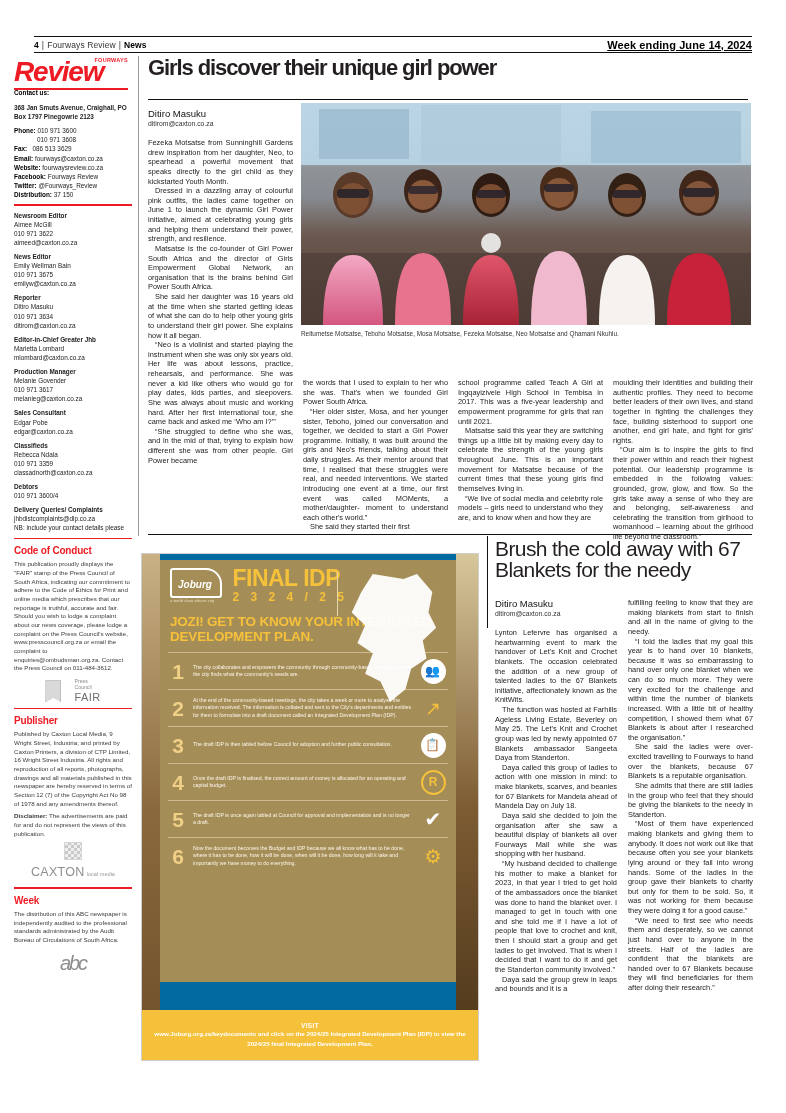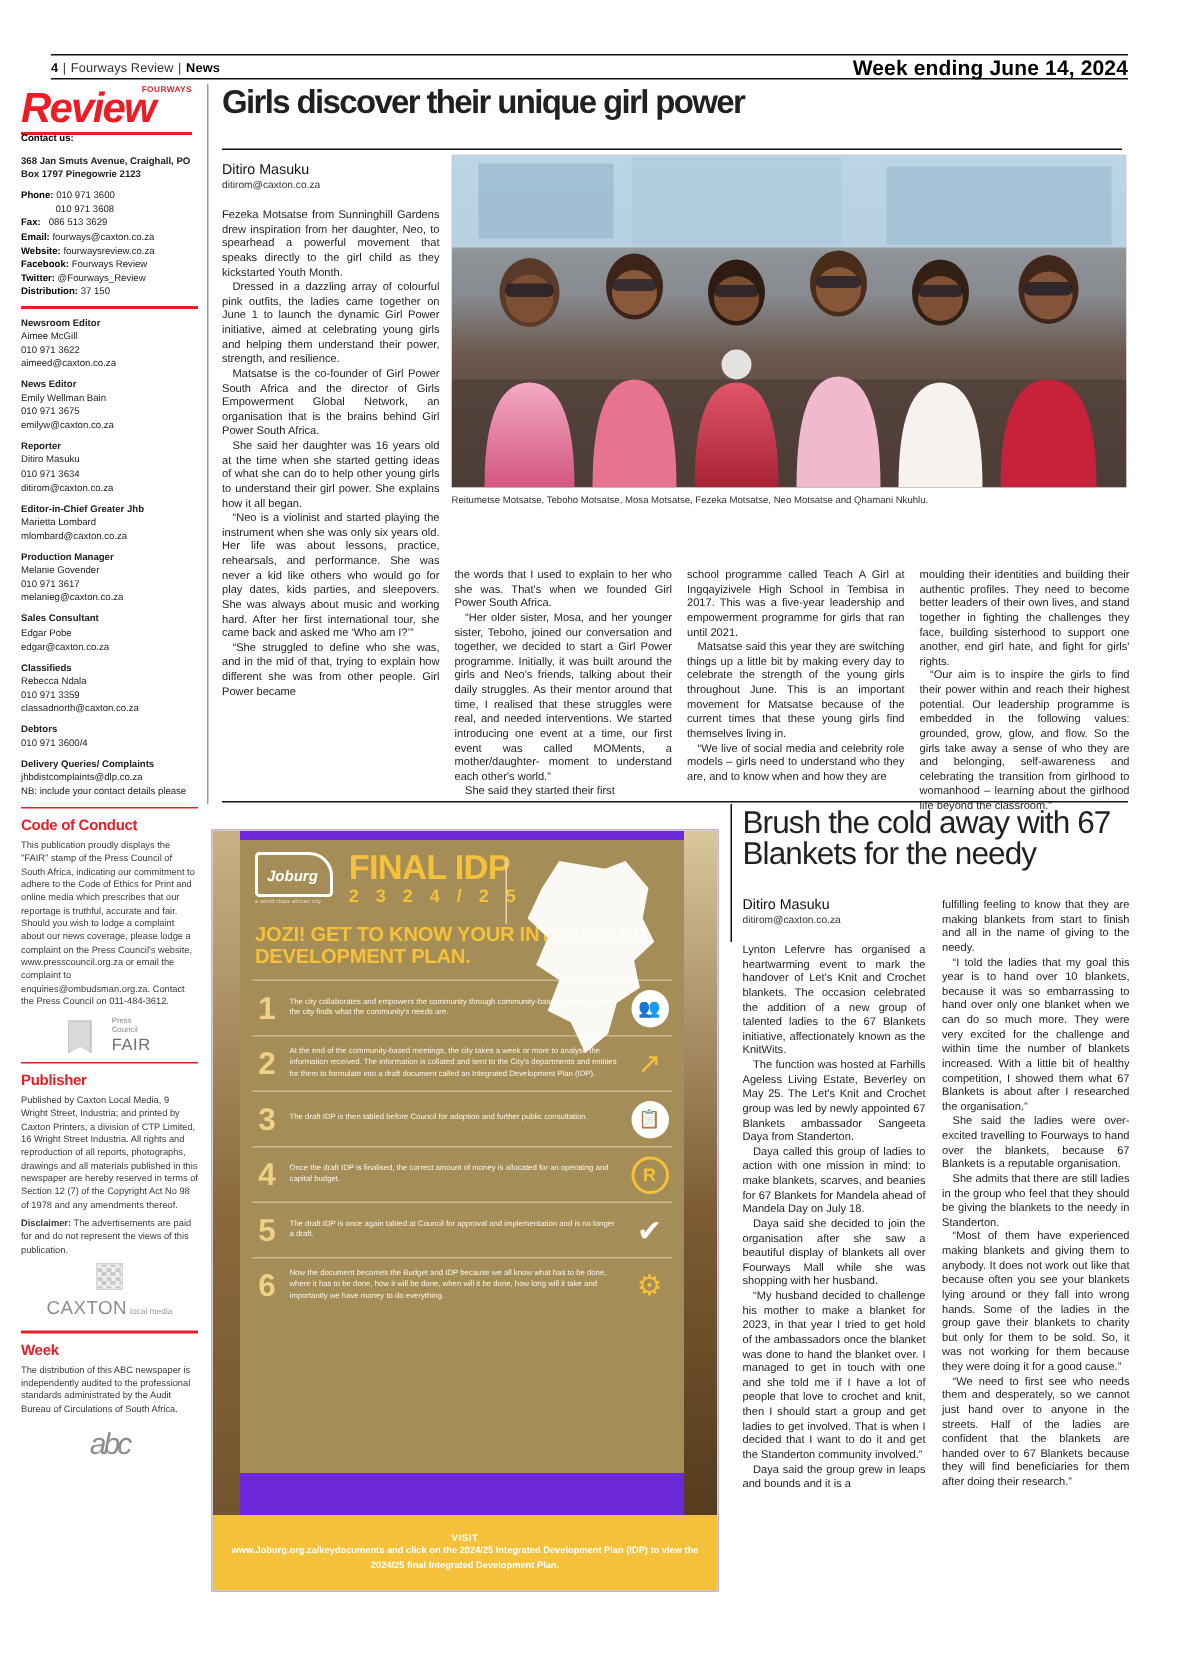--- a/index.html
+++ b/index.html
@@ -15,21 +15,21 @@
 
   
   .folio {
     position:absolute; left:34px; top:36px; width:718px;
     border-top:1.5px solid #111; border-bottom:1px solid #111;
     height:17px; display:flex; align-items:center; justify-content:space-between;
     font-size:8.5px; letter-spacing:.1px;
   }
   .folio .left { display:flex; align-items:baseline; gap:3px; color:#333; }
   .folio .left b { color:#000; }
-  .folio .right { font-weight:bold; font-size:14px; color:#000; }
+  .folio .right { font-weight:bold; font-size:11px; color:#000;text-decoration:underline; }
 
   
   .mast {
     position:absolute; left:14px; top:58px; width:118px;
   }
   .mast-word {
     font-family:"Liberation Sans", sans-serif;
     font-weight:bold; font-style:italic;
     font-size:28px; color:#ED1C24; letter-spacing:-1.2px;
     line-height:1;
@@ -99,21 +99,21 @@
     overflow:hidden; background:#e7ccd4;
   }
   .caption{
     position:absolute; left:301px; top:330px; width:450px;
     font-size:6.4px; color:#333;
   }
 
   
   .ad {
     position:absolute; left:141px; top:553px; width:338px; height:508px;
-    background:#6d28d9; overflow:hidden; border:1px solid #cfcfcf;
+    background:#0369a1; overflow:hidden; border:1px solid #cfcfcf;
   }
   .ad-bg-l{position:absolute;left:0;top:0;width:18px;height:100%;
     background:linear-gradient(180deg,#c9b185,#8a6a3c,#6d4e2a);}
   .ad-bg-r{position:absolute;right:0;top:0;width:22px;height:100%;
     background:linear-gradient(180deg,#d8c79c,#7d5c33,#4a3418);}
   .ad-inner{position:absolute;left:18px;top:6px;right:22px;bottom:78px;background:#a58d57;}
   .ad-head{position:relative;padding:8px 10px 2px 10px;}
   .joburg-logo{
     display:inline-block;width:52px;height:30px;border:2px solid #fff;
     border-radius:3px 16px 3px 3px;position:relative;vertical-align:top;

